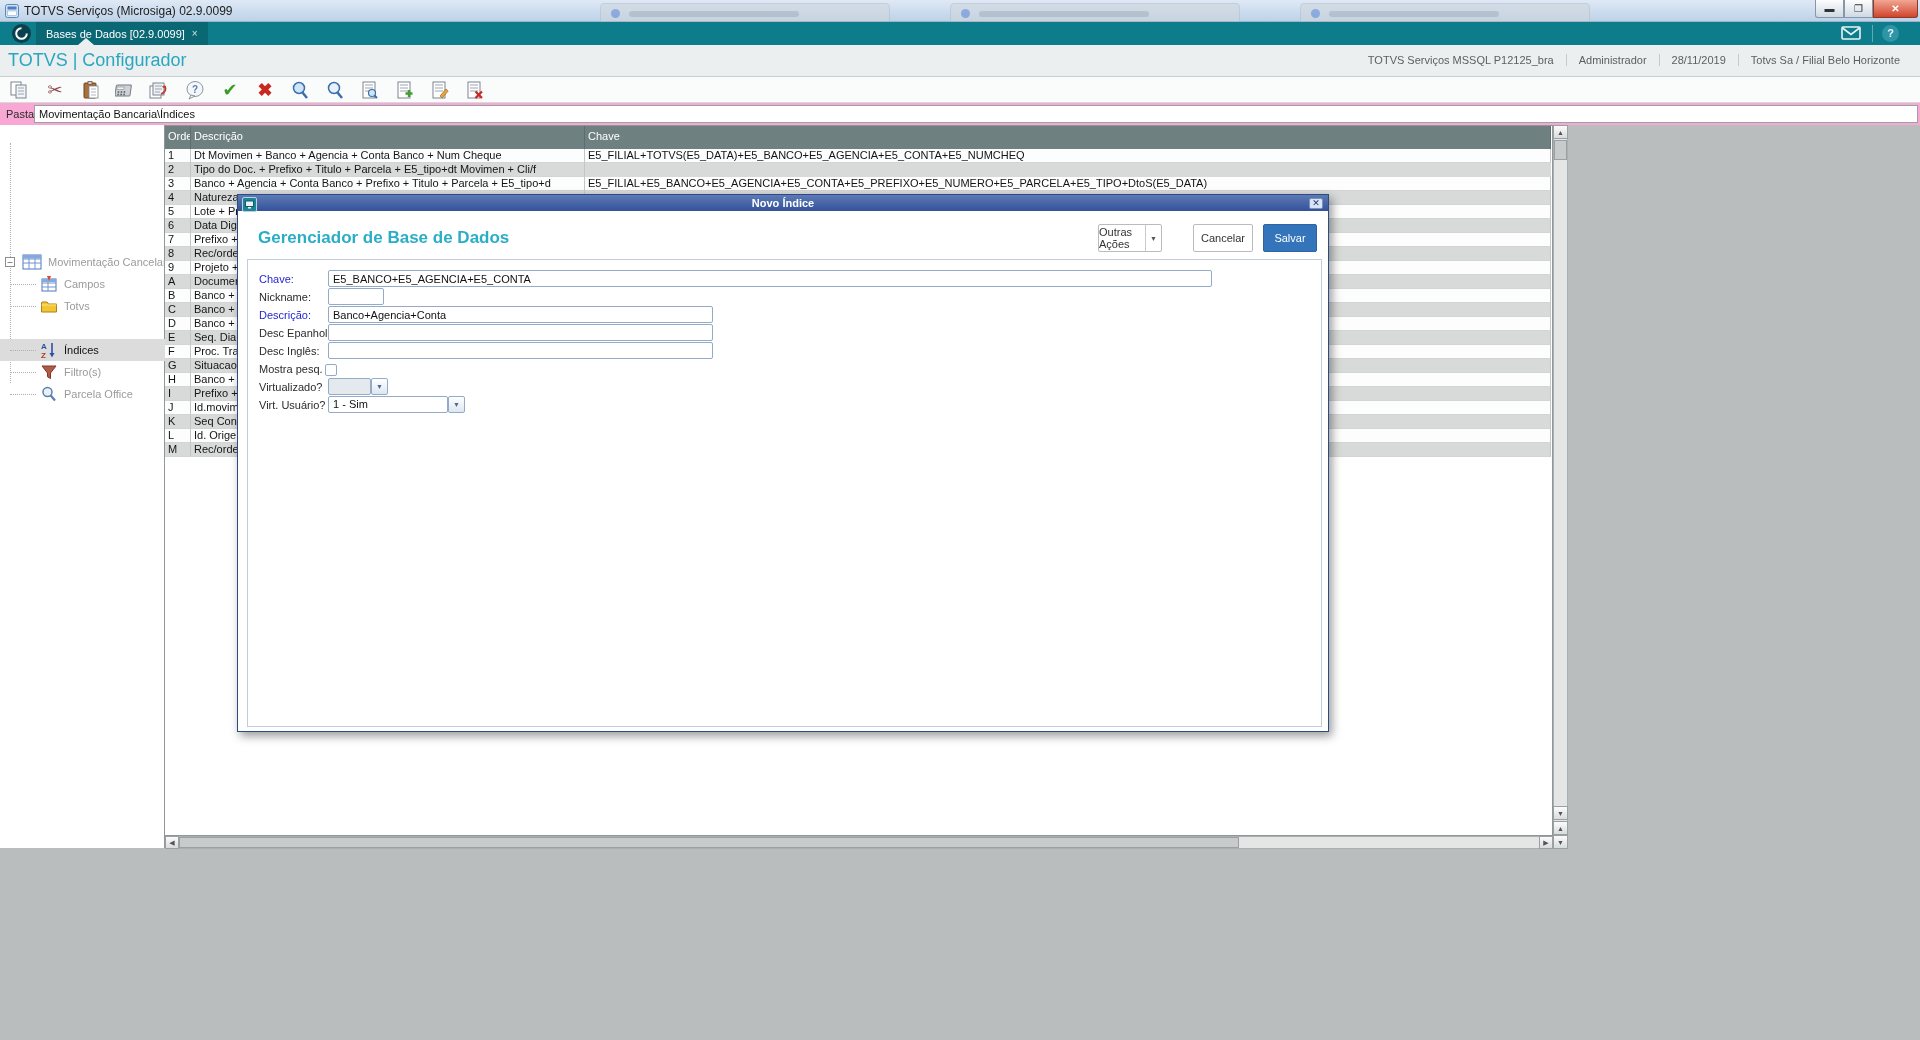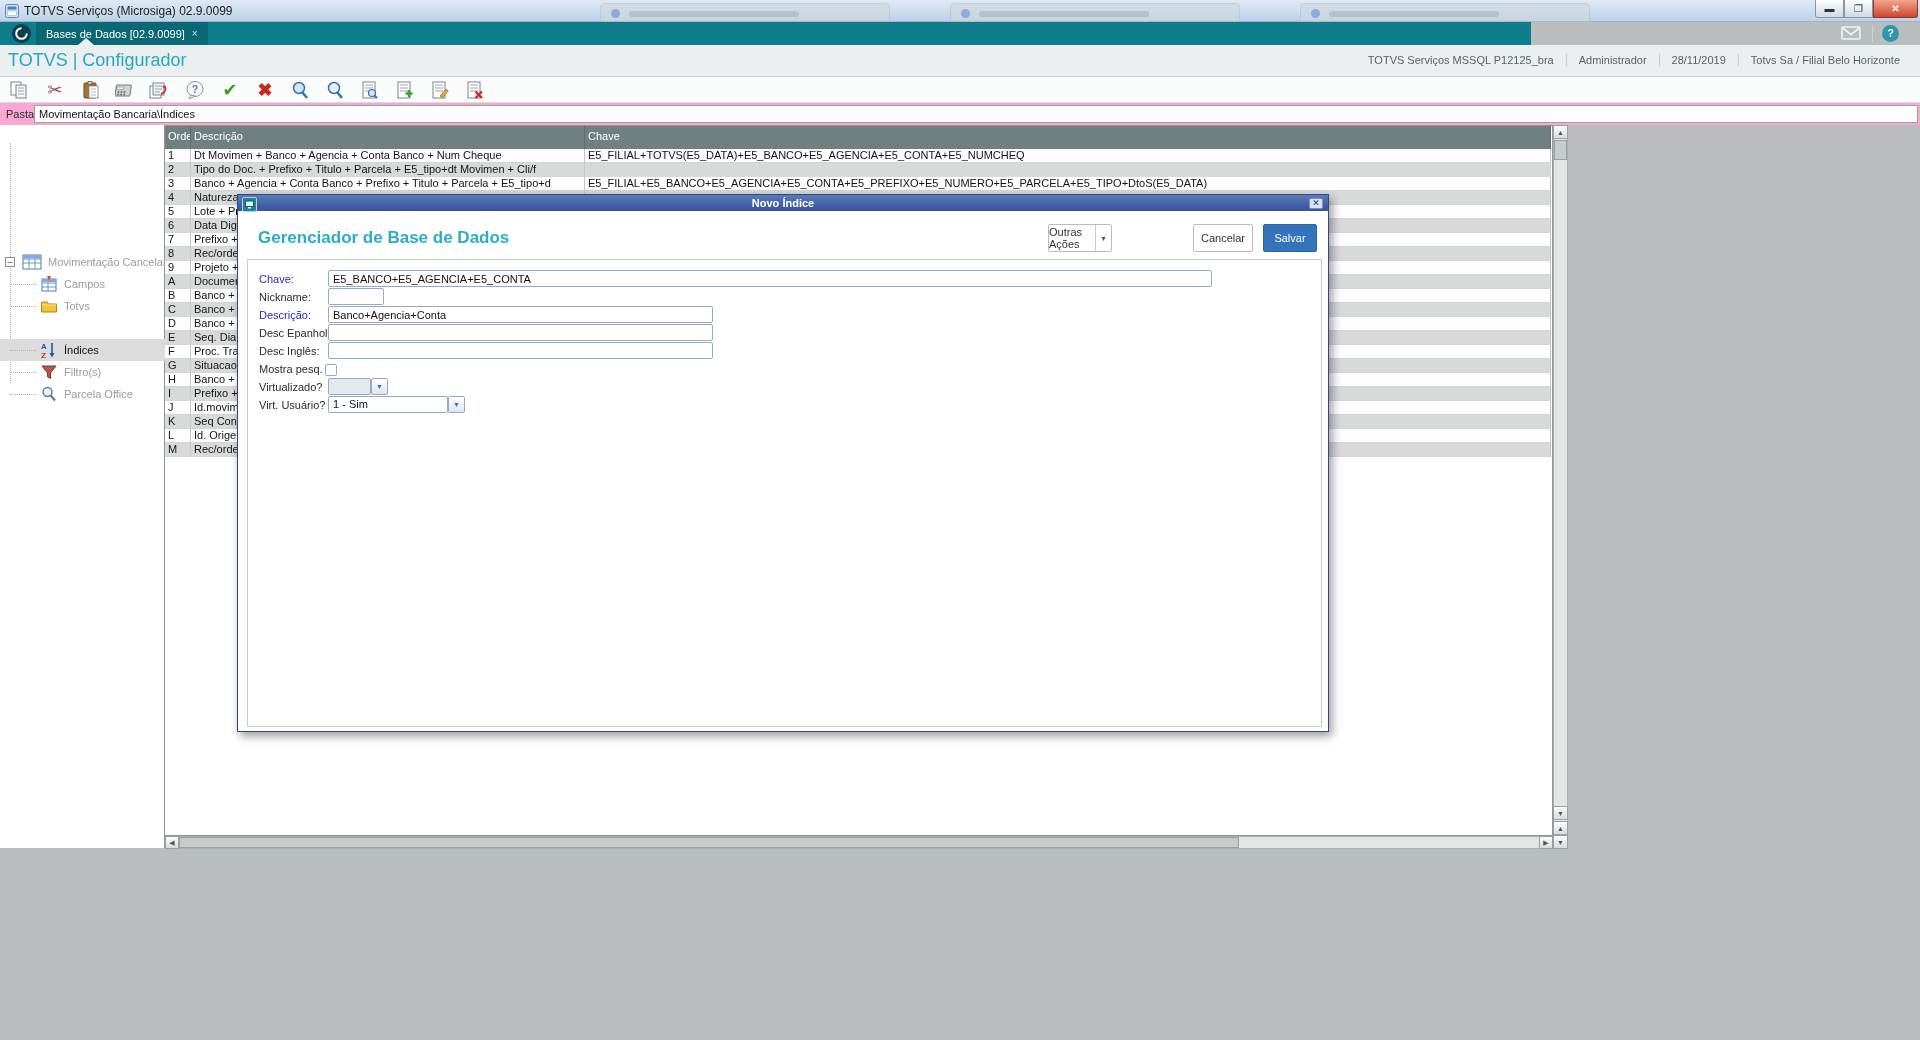--- a/index.html
+++ b/index.html
@@ -16,21 +16,21 @@
   .bg-tab .blurline { position:absolute; left:28px; top:7px; width:170px; height:6px; background:#9aa3ab; border-radius:3px; opacity:.8;}
   #win-controls { position:absolute; right:2px; top:0; height:18px; display:flex; }
   .win-btn { width:29px; height:18px; border:1px solid #8796a8; border-top:none;
     background:linear-gradient(#fdfdfd,#cfd9e4); color:#333; font-size:10px;
     display:flex; align-items:center; justify-content:center; }
   .win-btn.first { border-radius:0 0 0 3px; }
   .win-btn.close { width:45px; background:linear-gradient(#f2a693,#d0452c);
     color:#fff; font-weight:bold; border-radius:0 0 3px 0; border-color:#8c3a2a; }
 
   
-  #tabbar { position:absolute; left:0; top:22px; width:1531px; height:23px; background:#0d7d8c; }
+  #tabbar { position:absolute; left:0; top:22px; width:1920px; height:23px; background:#0d7d8c; }
   #brand-logo { position:absolute; left:12px; top:2px; width:19px; height:19px; border-radius:50%;
     background:#09414d; display:flex; align-items:center; justify-content:center; }
   #main-tab { position:absolute; left:36px; top:0; height:23px; background:#0a6774;
     color:#fff; font-size:11px; display:flex; align-items:center; padding:0 10px; gap:7px; }
   #tab-close { font-size:10px; color:#cfe4e8; cursor:default; }
   #mail-icon-btn { position:absolute; left:1840px; top:3px; width:24px; height:17px; }
   #tabbar-divider { position:absolute; left:1872px; top:3px; width:1px; height:17px; background:rgba(255,255,255,.35); }
   #help-circle-btn { position:absolute; left:1882px; top:3px; width:17px; height:17px; border-radius:50%;
     background:#2d95a5; color:#eaf6f8; font-size:11px; font-weight:bold; text-align:center; line-height:17px; }
 
@@ -107,21 +107,21 @@
   #modal-titlebar { position:absolute; left:0; top:0; width:1090px; height:16px;
     background:linear-gradient(#5d7ab5,#33529a); }
   #modal-title { width:100%; text-align:center; color:#fff; font-size:11px; font-weight:bold; line-height:16px; }
   #modal-app-icon { position:absolute; left:4px; top:2px; width:15px; height:15px; border-radius:2px;
     background:#1d8496; border:1px solid #bcd2e2; display:flex; align-items:center; justify-content:center; }
   #modal-close { position:absolute; right:5px; top:3px; width:14px; height:11px; border-radius:2px;
     background:#d9e5f7; border:1px solid #7d92b8; color:#1d3a6e; font-size:9px; line-height:9px; text-align:center; }
   #modal-heading { position:absolute; left:20px; top:33px; font-size:17px; font-weight:bold; color:#2aaec6; }
   .m-btn { position:absolute; top:29px; height:28px; background:#fff; border:1px solid #b9bcbe;
     border-radius:2px; font-size:11px; color:#333; display:flex; align-items:center; justify-content:center; }
-  #btn-outras { left:810px; width:64px; padding-right:16px; }
+  #btn-outras { left:860px; width:64px; padding-right:16px; }
   #btn-outras .caret { position:absolute; right:0; top:0; width:16px; height:26px; border-left:1px solid #c9cccd;
     display:flex; align-items:center; justify-content:center; font-size:7px; color:#555; }
   #btn-cancelar { left:955px; width:60px; }
   #btn-salvar { left:1025px; width:54px; background:#3474bb; border-color:#2c64a4; color:#fff; }
 
   #modal-formbox { position:absolute; left:9px; top:64px; width:1075px; height:468px; border:1px solid #c3cdda; }
   .f-label { position:absolute; left:11px; font-size:11px; color:#2b2b2b; white-space:nowrap; }
   .f-label.req { color:#1f1fd4; }
   .f-input { position:absolute; left:80px; height:17px; border:1px solid #93abc9; border-radius:2px;
     background:#fff; font-size:11px; padding:1px 4px; font-family:"Liberation Sans",sans-serif; color:#111; }

